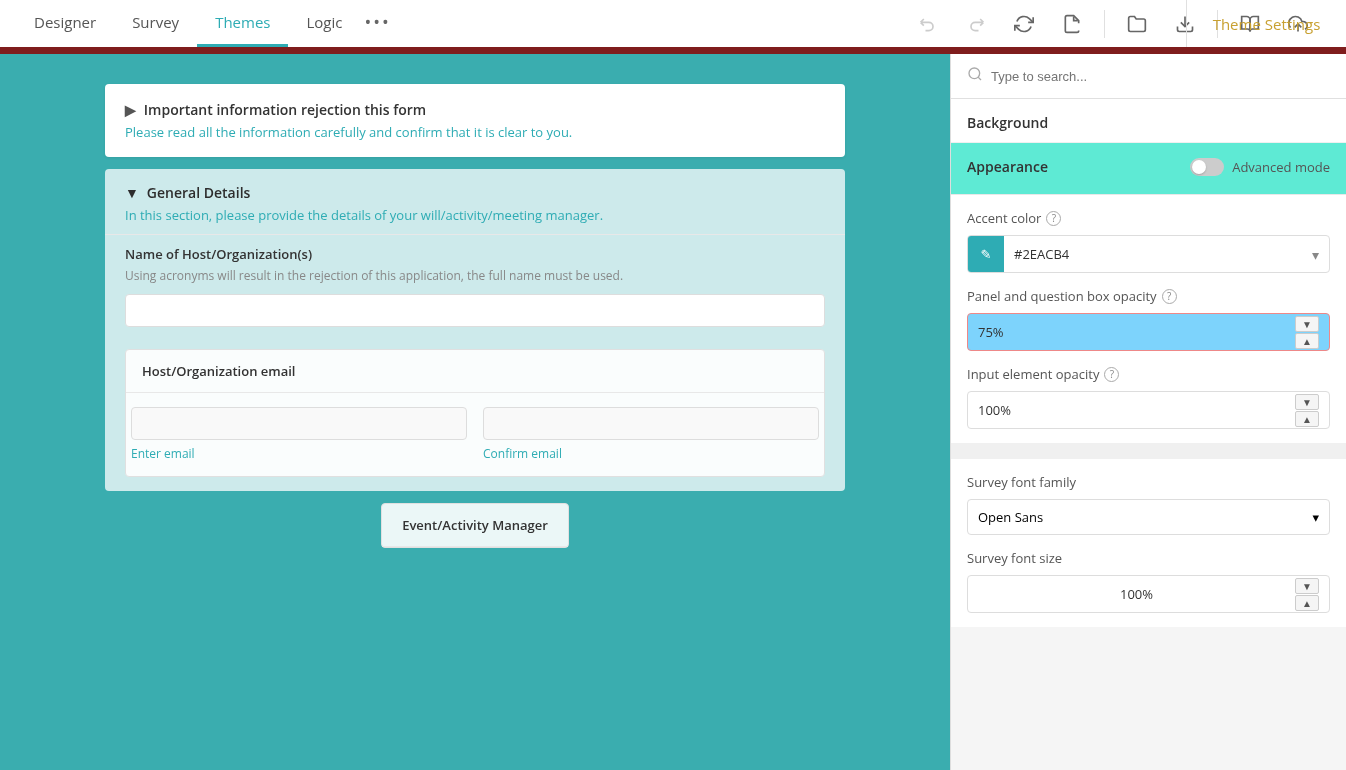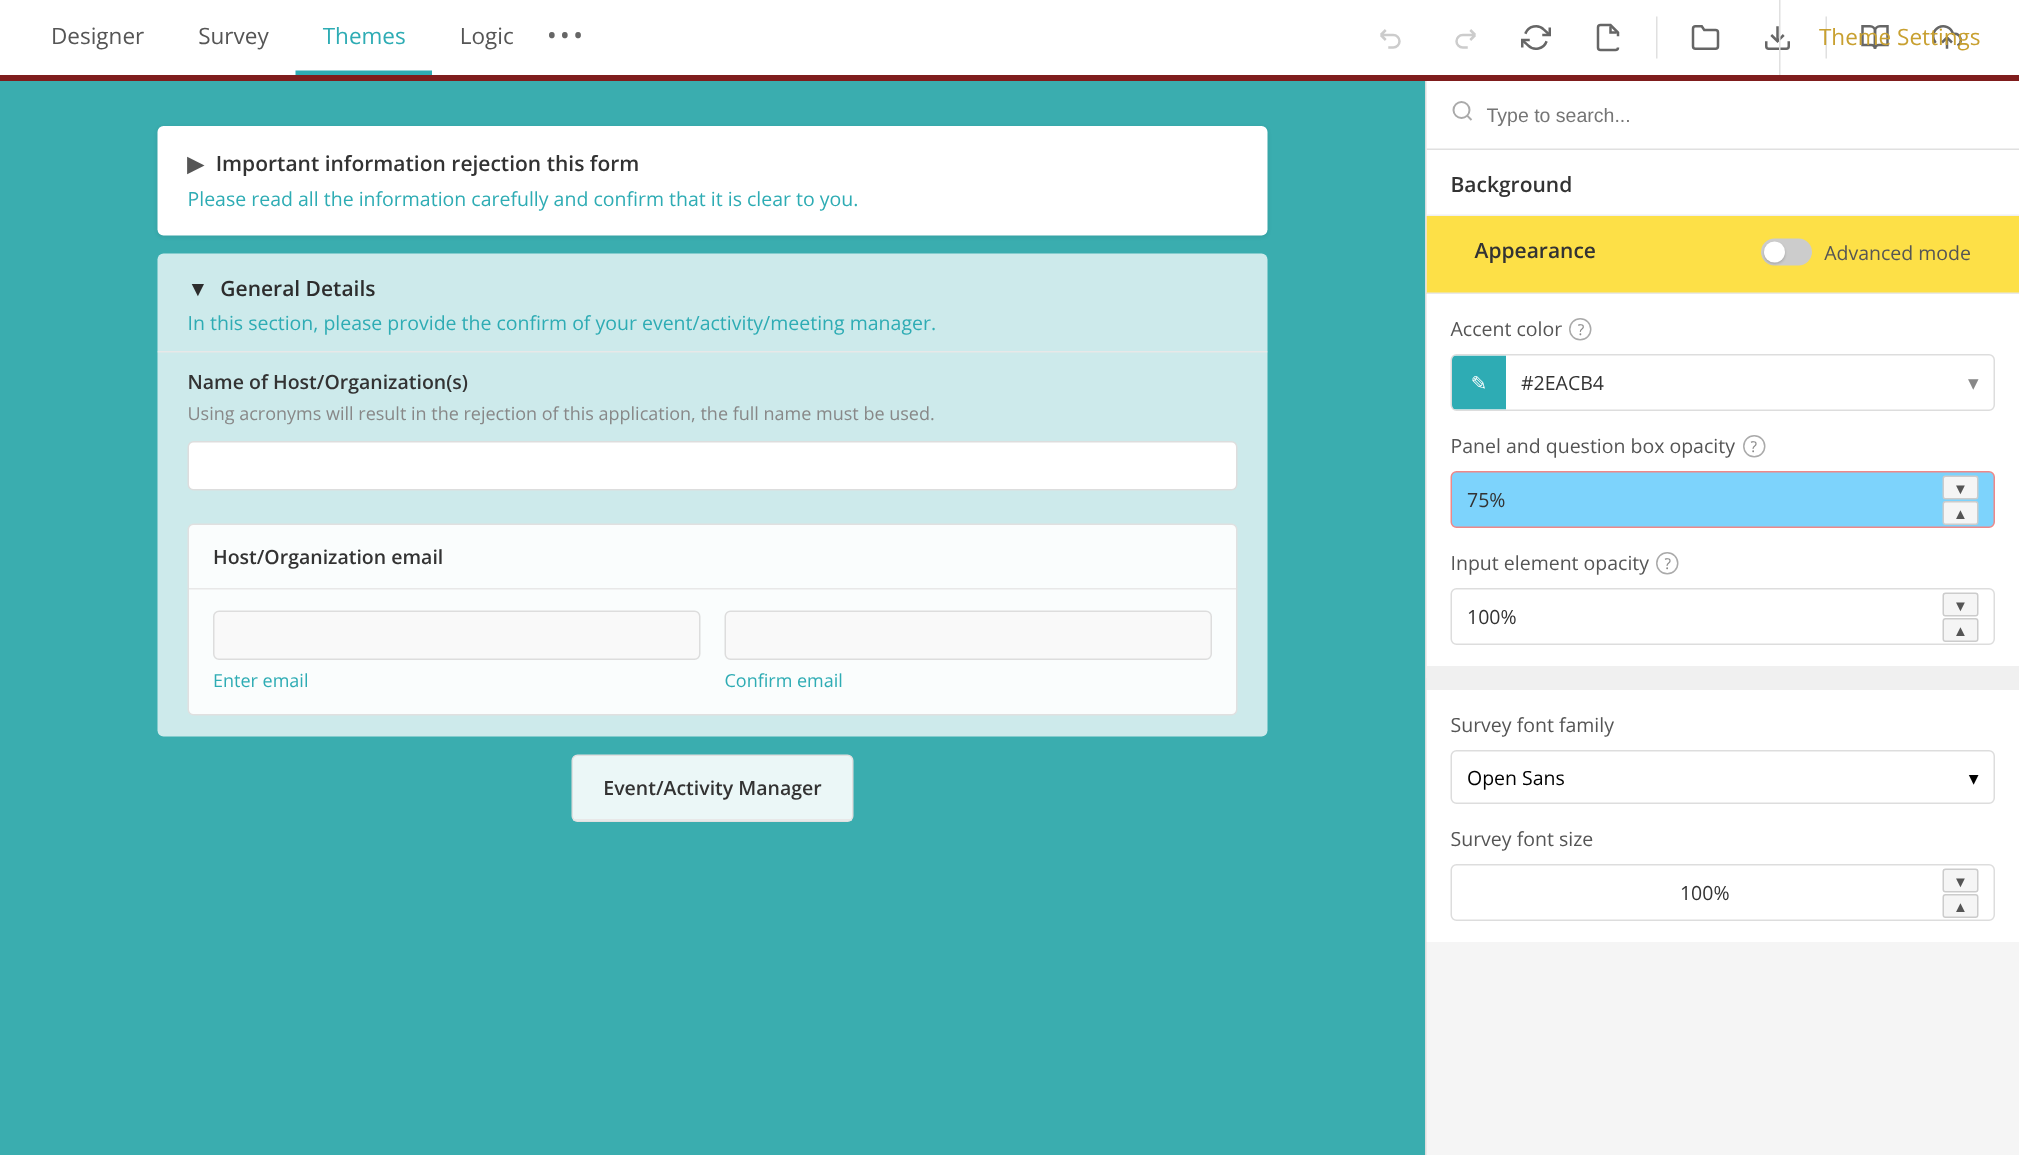--- a/index.html
+++ b/index.html
@@ -1,21 +1,21 @@
 <!DOCTYPE html>
 <html><head>
   <meta charset="utf-8">
   <style>
     * { box-sizing: border-box; margin: 0; padding: 0; }
     body { font-family: 'Open Sans', Arial, sans-serif; font-size: 14px; background: #f0f0f0; width: 1346px; height: 770px; overflow: hidden; display: flex; flex-direction: column; }
 
     
     .top-nav {
       display: flex; align-items: center; height: 54px;
-      background: #fff; border-bottom: 4px solid #7f1d1d;
+      background: #fff; border-bottom: 7px solid #7f1d1d;
       padding: 0 16px; position: relative;
     }
     .nav-tabs { display: flex; align-items: center; height: 100%; }
     .nav-tab {
       padding: 0 18px; height: 100%; display: flex; align-items: center;
       font-size: 15px; cursor: pointer; color: #555; position: relative;
       border-bottom: 3px solid transparent;
     }
     .nav-tab.active { color: #2EACB4; border-bottom: 3px solid #2EACB4; font-weight: 500; }
     .nav-icons { display: flex; align-items: center; gap: 16px; margin-left: auto; margin-right: 16px; }
@@ -85,21 +85,21 @@
     
     .sub-panel {
       background: rgba(255,255,255,0.9);
       border: 1px solid #e0e0e0; border-radius: 4px;
       margin: 8px 20px 14px;
     }
     .sub-panel-header {
       padding: 12px 16px; font-size: 13px; font-weight: 600; color: #333;
       border-bottom: 1px solid #e8e8e8;
     }
-    .sub-panel-body { padding: 14px 16px; }
+    .sub-panel-body { padding: 14px 5px; }
     .email-fields { display: flex; gap: 16px; }
     .email-field-wrap { flex: 1; }
     .email-input {
       width: 100%; border: 1px solid #ddd; border-radius: 4px;
       padding: 8px 10px; font-size: 13px; background: #f9f9f9;
     }
     .email-placeholder { font-size: 12px; color: #2EACB4; margin-top: 5px; }
 
     
     .event-panel {
@@ -131,21 +131,21 @@
     .search-icon { color: #aaa; }
 
     
     .section-label {
       padding: 14px 16px 10px; font-size: 14px; font-weight: 600; color: #333;
       background: #fff; border-bottom: 1px solid #f0f0f0;
     }
 
     
     .appearance-block {
-      background: #fde047; padding: 14px 32px; border-bottom: 1px solid #e8e8e8;
+      background: #5eead4; padding: 14px 16px; border-bottom: 1px solid #e8e8e8;
     }
     .appearance-row {
       display: flex; align-items: center; justify-content: space-between; margin-bottom: 4px;
     }
     .appearance-title { font-size: 14px; font-weight: 600; color: #333; }
     .toggle-row { display: flex; align-items: center; gap: 8px; }
     .toggle {
       width: 34px; height: 18px; background: #ccc; border-radius: 9px;
       position: relative; cursor: pointer;
     }
@@ -304,21 +304,21 @@
       </div>
       <div class="info-card-subtitle">Please read all the information carefully and confirm that it is clear to you.</div>
     </div>
 
     <div class="form-section">
       <div class="section-header">
         <div class="section-title">
           <span>▼</span>
           <span>General Details</span>
         </div>
-        <div class="section-subtitle">In this section, please provide the confirm of your event/activity/meeting manager.</div>
+        <div class="section-subtitle">In this section, please provide the details of your will/activity/meeting manager.</div>
       </div>
 
       <div class="form-field-group">
         <div class="field-label">Name of Host/Organization(s)</div>
         <div class="field-sublabel">Using acronyms will result in the rejection of this application, the full name must be used.</div>
         <input class="text-input" type="text" value="" style="">
       </div>
 
       <div class="sub-panel">
         <div class="sub-panel-header">Host/Organization email</div>

